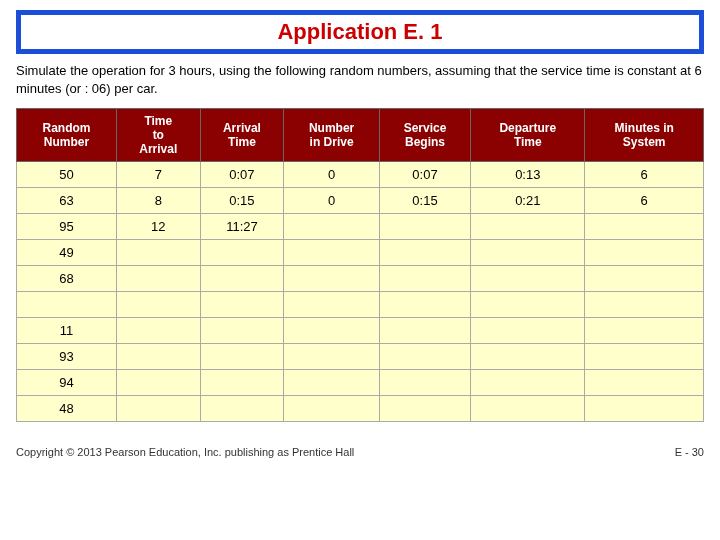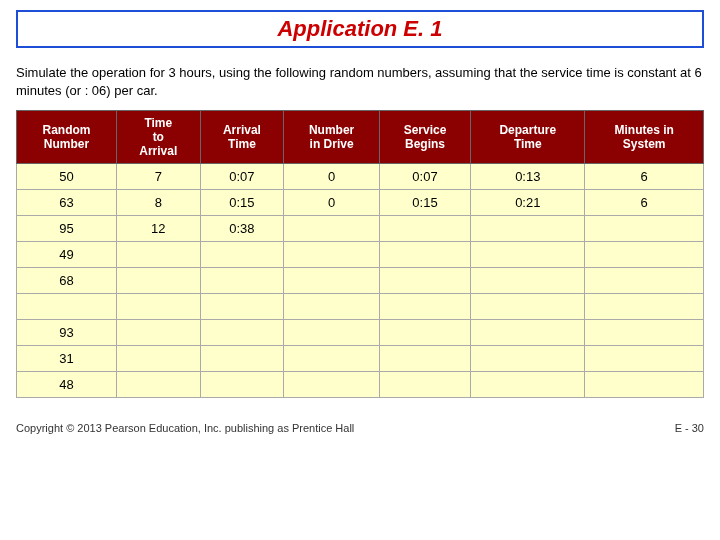--- a/index.html
+++ b/index.html
@@ -6,25 +6,24 @@
     body {
       background: #fff;
       font-family: Arial, sans-serif;
       font-size: 13px;
       width: 720px;
       height: 540px;
       overflow: hidden;
       padding: 10px 16px 10px 16px;
     }
     .title-box {
-      border: 2px solid #1d4ed8;
+      border: 5px solid #1d4ed8;
       text-align: center;
       padding: 4px 10px;
-      margin-bottom: 16px;
-      font-style: italic;
+      margin-bottom: 8px;
     }
     .title-box h1 {
       font-size: 22px;
       font-weight: bold;
       color: #c00;
     }
     .subtitle {
       font-size: 13px;
       margin-bottom: 10px;
       line-height: 1.4;
@@ -107,21 +106,21 @@
         <td>8</td>
         <td>0:15</td>
         <td>0</td>
         <td>0:15</td>
         <td>0:21</td>
         <td>6</td>
       </tr>
       <tr>
         <td>95</td>
         <td>12</td>
-        <td>0:38</td>
+        <td>11:27</td>
         <td></td>
         <td></td>
         <td></td>
         <td></td>
       </tr>
       <tr>
         <td>49</td>
         <td></td>
         <td></td>
         <td></td>
@@ -141,30 +140,39 @@
       <tr>
         <td></td>
         <td></td>
         <td></td>
         <td></td>
         <td></td>
         <td></td>
         <td></td>
       </tr>
       <tr>
+        <td>11</td>
+        <td></td>
+        <td></td>
+        <td></td>
+        <td></td>
+        <td></td>
+        <td></td>
+      </tr>
+      <tr>
         <td>93</td>
         <td></td>
         <td></td>
         <td></td>
         <td></td>
         <td></td>
         <td></td>
       </tr>
       <tr>
-        <td>31</td>
+        <td>94</td>
         <td></td>
         <td></td>
         <td></td>
         <td></td>
         <td></td>
         <td></td>
       </tr>
       <tr>
         <td>48</td>
         <td></td>

